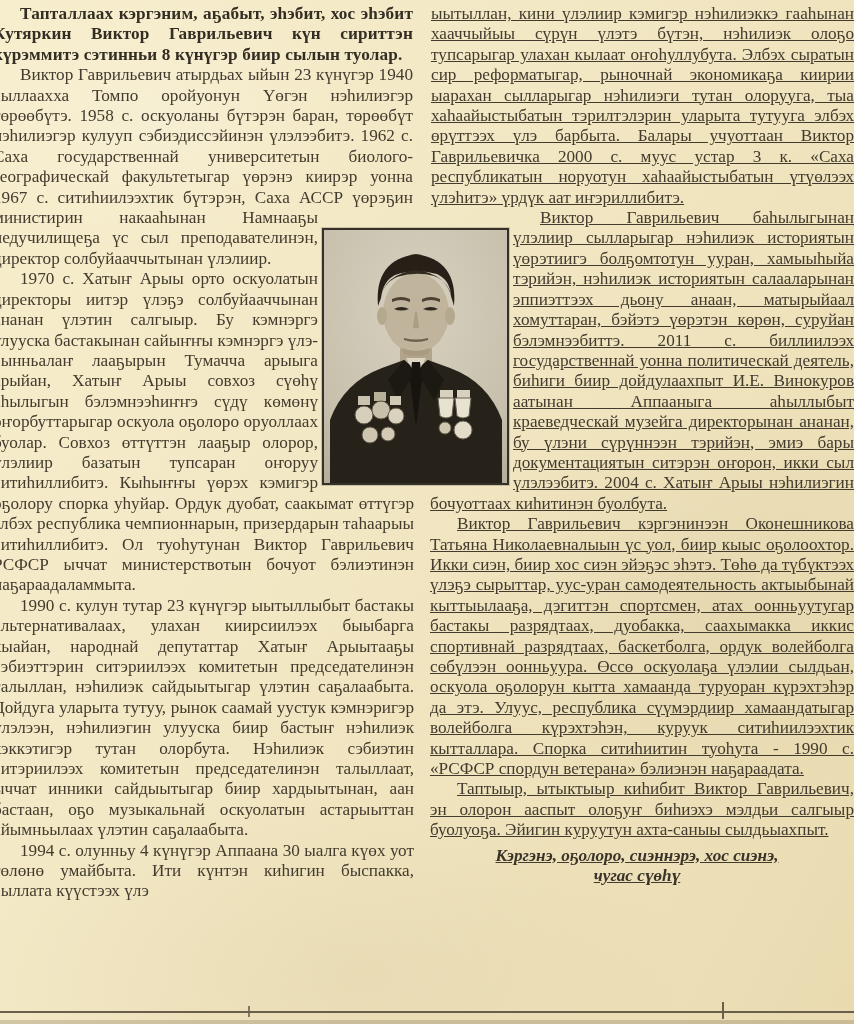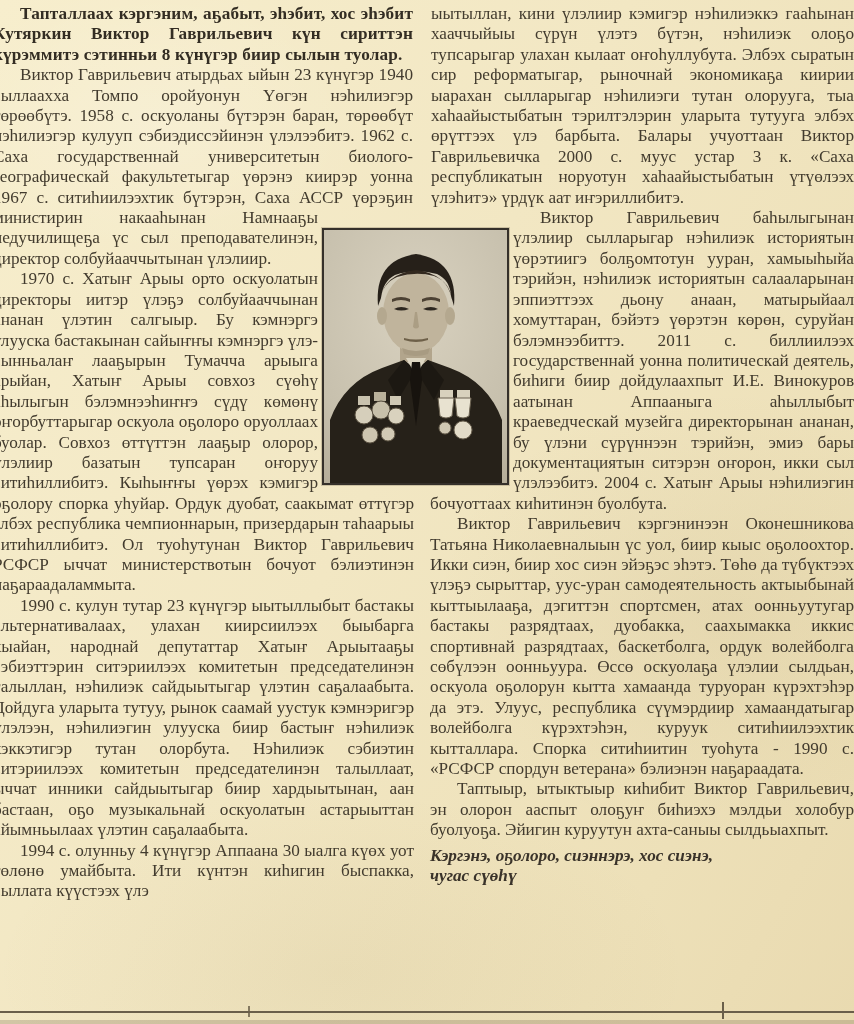--- a/index.html
+++ b/index.html
@@ -35,32 +35,32 @@
     position: absolute;
     top: 0;
     text-align: justify;
     font-size: 17.2px;
     line-height: 20.4px;
     padding-top: 4px;
     color: #423b2e;
     text-rendering: optimizeLegibility;
   }
   .col-left  { left: -7px;  width: 421px; }
-  .col-right { left: 430px; width: 424px; }
+  .col-right { left: 430px; width: 424px; text-decoration: underline; }
   .col p { margin: 0; text-indent: 27px; }
   .col p.lead { font-weight: bold; color: #332d23; letter-spacing: 0.15px; }
   .col p.cont { text-indent: 0; }
   
   .sp { display: block; }
   .sp-r-top   { float: right; clear: right; width: 1px;  height: 224px; }
   .sp-r-photo { float: right; clear: right; width: 96px; height: 258px; }
   .sp-l-top   { float: left;  clear: left;  width: 1px;  height: 224px; }
   .sp-l-photo { float: left;  clear: left;  width: 83px; height: 258px; }
   .signature {
-    text-align: left;
+    text-align: center;
     font-weight: bold;
     font-style: italic;
     text-indent: 0 !important;
     padding-right: 10px;
     color: #3a332a;
   }
   .signature.first { margin-top: 5px !important; }
   figure.photo {
     position: absolute;
     left: 322px;
@@ -113,21 +113,21 @@
     <p>1990 с. кулун тутар 23 күнүгэр ыытыллыбыт бастакы альтернативалаах, улахан киирсиилээх быыбарга кыайан, народнай депутаттар Хатыҥ Арыытааҕы сэбиэттэрин ситэриилээх комитетын председателинэн талыллан, нэһилиэк сайдыытыгар үлэтин саҕалаабыта. Дойдуга уларыта тутуу, рынок саамай уустук кэмнэригэр үлэлээн, нэһилиэгин улууска биир бастыҥ нэһилиэк кэккэтигэр тутан олорбута. Нэһилиэк сэбиэтин ситэриилээх комитетын председателинэн талыллаат, ыччат инники сайдыытыгар биир хардыытынан, аан бастаан, оҕо музыкальнай оскуолатын астарыыттан айымньылаах үлэтин саҕалаабыта.</p>
     <p>1994 с. олунньу 4 күнүгэр Аппаана 30 ыалга күөх уот төлөнө умайбыта. Ити күнтэн киһигин быспакка, сыллата күүстээх үлэ</p>
   </section>
 
   <section class="col col-right">
     <span class="sp sp-l-top"></span>
     <span class="sp sp-l-photo"></span>
     <p class="cont">ыытыллан, кини үлэлиир кэмигэр нэһилиэккэ гааһынан хааччыйыы сүрүн үлэтэ бүтэн, нэһилиэк олоҕо тупсарыгар улахан кылаат оҥоһуллубута. Элбэх сыратын сир реформатыгар, рыночнай экономикаҕа киирии ыарахан сылларыгар нэһилиэги тутан олорууга, тыа хаһаайыстыбатын тэрилтэлэрин уларыта тутууга элбэх өрүттээх үлэ барбыта. Балары учуоттаан Виктор Гаврильевичка 2000 с. муус устар 3 к. «Саха республикатын норуотун хаһаайыстыбатын үтүөлээх үлэһитэ» үрдүк аат иҥэриллибитэ.</p>
     <p>Виктор Гаврильевич баһылыгынан үлэлиир сылларыгар нэһилиэк историятын үөрэтиигэ болҕомтотун ууран, хамыыһыйа тэрийэн, нэһилиэк историятын салааларынан эппиэттээх дьону анаан, матырыйаал хомуттаран, бэйэтэ үөрэтэн көрөн, суруйан бэлэмнээбиттэ. 2011 с. биллиилээх государственнай уонна политическай деятель, биһиги биир дойдулаахпыт И.Е. Винокуров аатынан Аппааныга аһыллыбыт краеведческай музейга директорынан ананан, бу үлэни сүрүннээн тэрийэн, эмиэ бары документациятын ситэрэн оҥорон, икки сыл үлэлээбитэ. 2004 с. Хатыҥ Арыы нэһилиэгин бочуоттаах киһитинэн буолбута.</p>
     <p>Виктор Гаврильевич кэргэнинээн Оконешникова Татьяна Николаевналыын үс уол, биир кыыс оҕолоохтор. Икки сиэн, биир хос сиэн эйэҕэс эһэтэ. Төһө да түбүктээх үлэҕэ сырыттар, уус-уран самодеятельность актыыбынай кыттыылааҕа, дэгиттэн спортсмен, атах оонньуутугар бастакы разрядтаах, дуобакка, саахымакка иккис спортивнай разрядтаах, баскетболга, ордук волейболга сөбүлээн оонньуура. Өссө оскуолаҕа үлэлии сылдьан, оскуола оҕолорун кытта хамаанда туруоран күрэхтэһэр да этэ. Улуус, республика сүүмэрдиир хамаандатыгар волейболга күрэхтэһэн, куруук ситиһиилээхтик кытталлара. Спорка ситиһиитин туоһута - 1990 с. «РСФСР спордун ветерана» бэлиэнэн наҕараадата.</p>
-    <p>Таптыыр, ытыктыыр киһибит Виктор Гаврильевич, эн олорон ааспыт олоҕуҥ биһиэхэ мэлдьи холобур буолуоҕа. Эйигин куруутун ахта-саныы сылдьыахпыт.</p>
+    <p>Таптыыр, ытыктыыр киһибит Виктор Гаврильевич, эн олорон ааспыт олоҕуҥ биһиэхэ мэлдьи салгыыр буолуоҕа. Эйигин куруутун ахта-саныы сылдьыахпыт.</p>
     <p class="signature first">Кэргэнэ, оҕолоро, сиэннэрэ, хос сиэнэ,</p>
     <p class="signature">чугас сүөһү</p>
   </section>
 
   <figure class="photo">
     <svg viewBox="0 0 183 253" preserveAspectRatio="none" role="img">
 
       <rect x="0" y="0" width="183" height="253" fill="#ccc5b3"></rect>
       <rect x="0" y="0" width="183" height="253" fill="url(#vig)"></rect>
       <defs>

